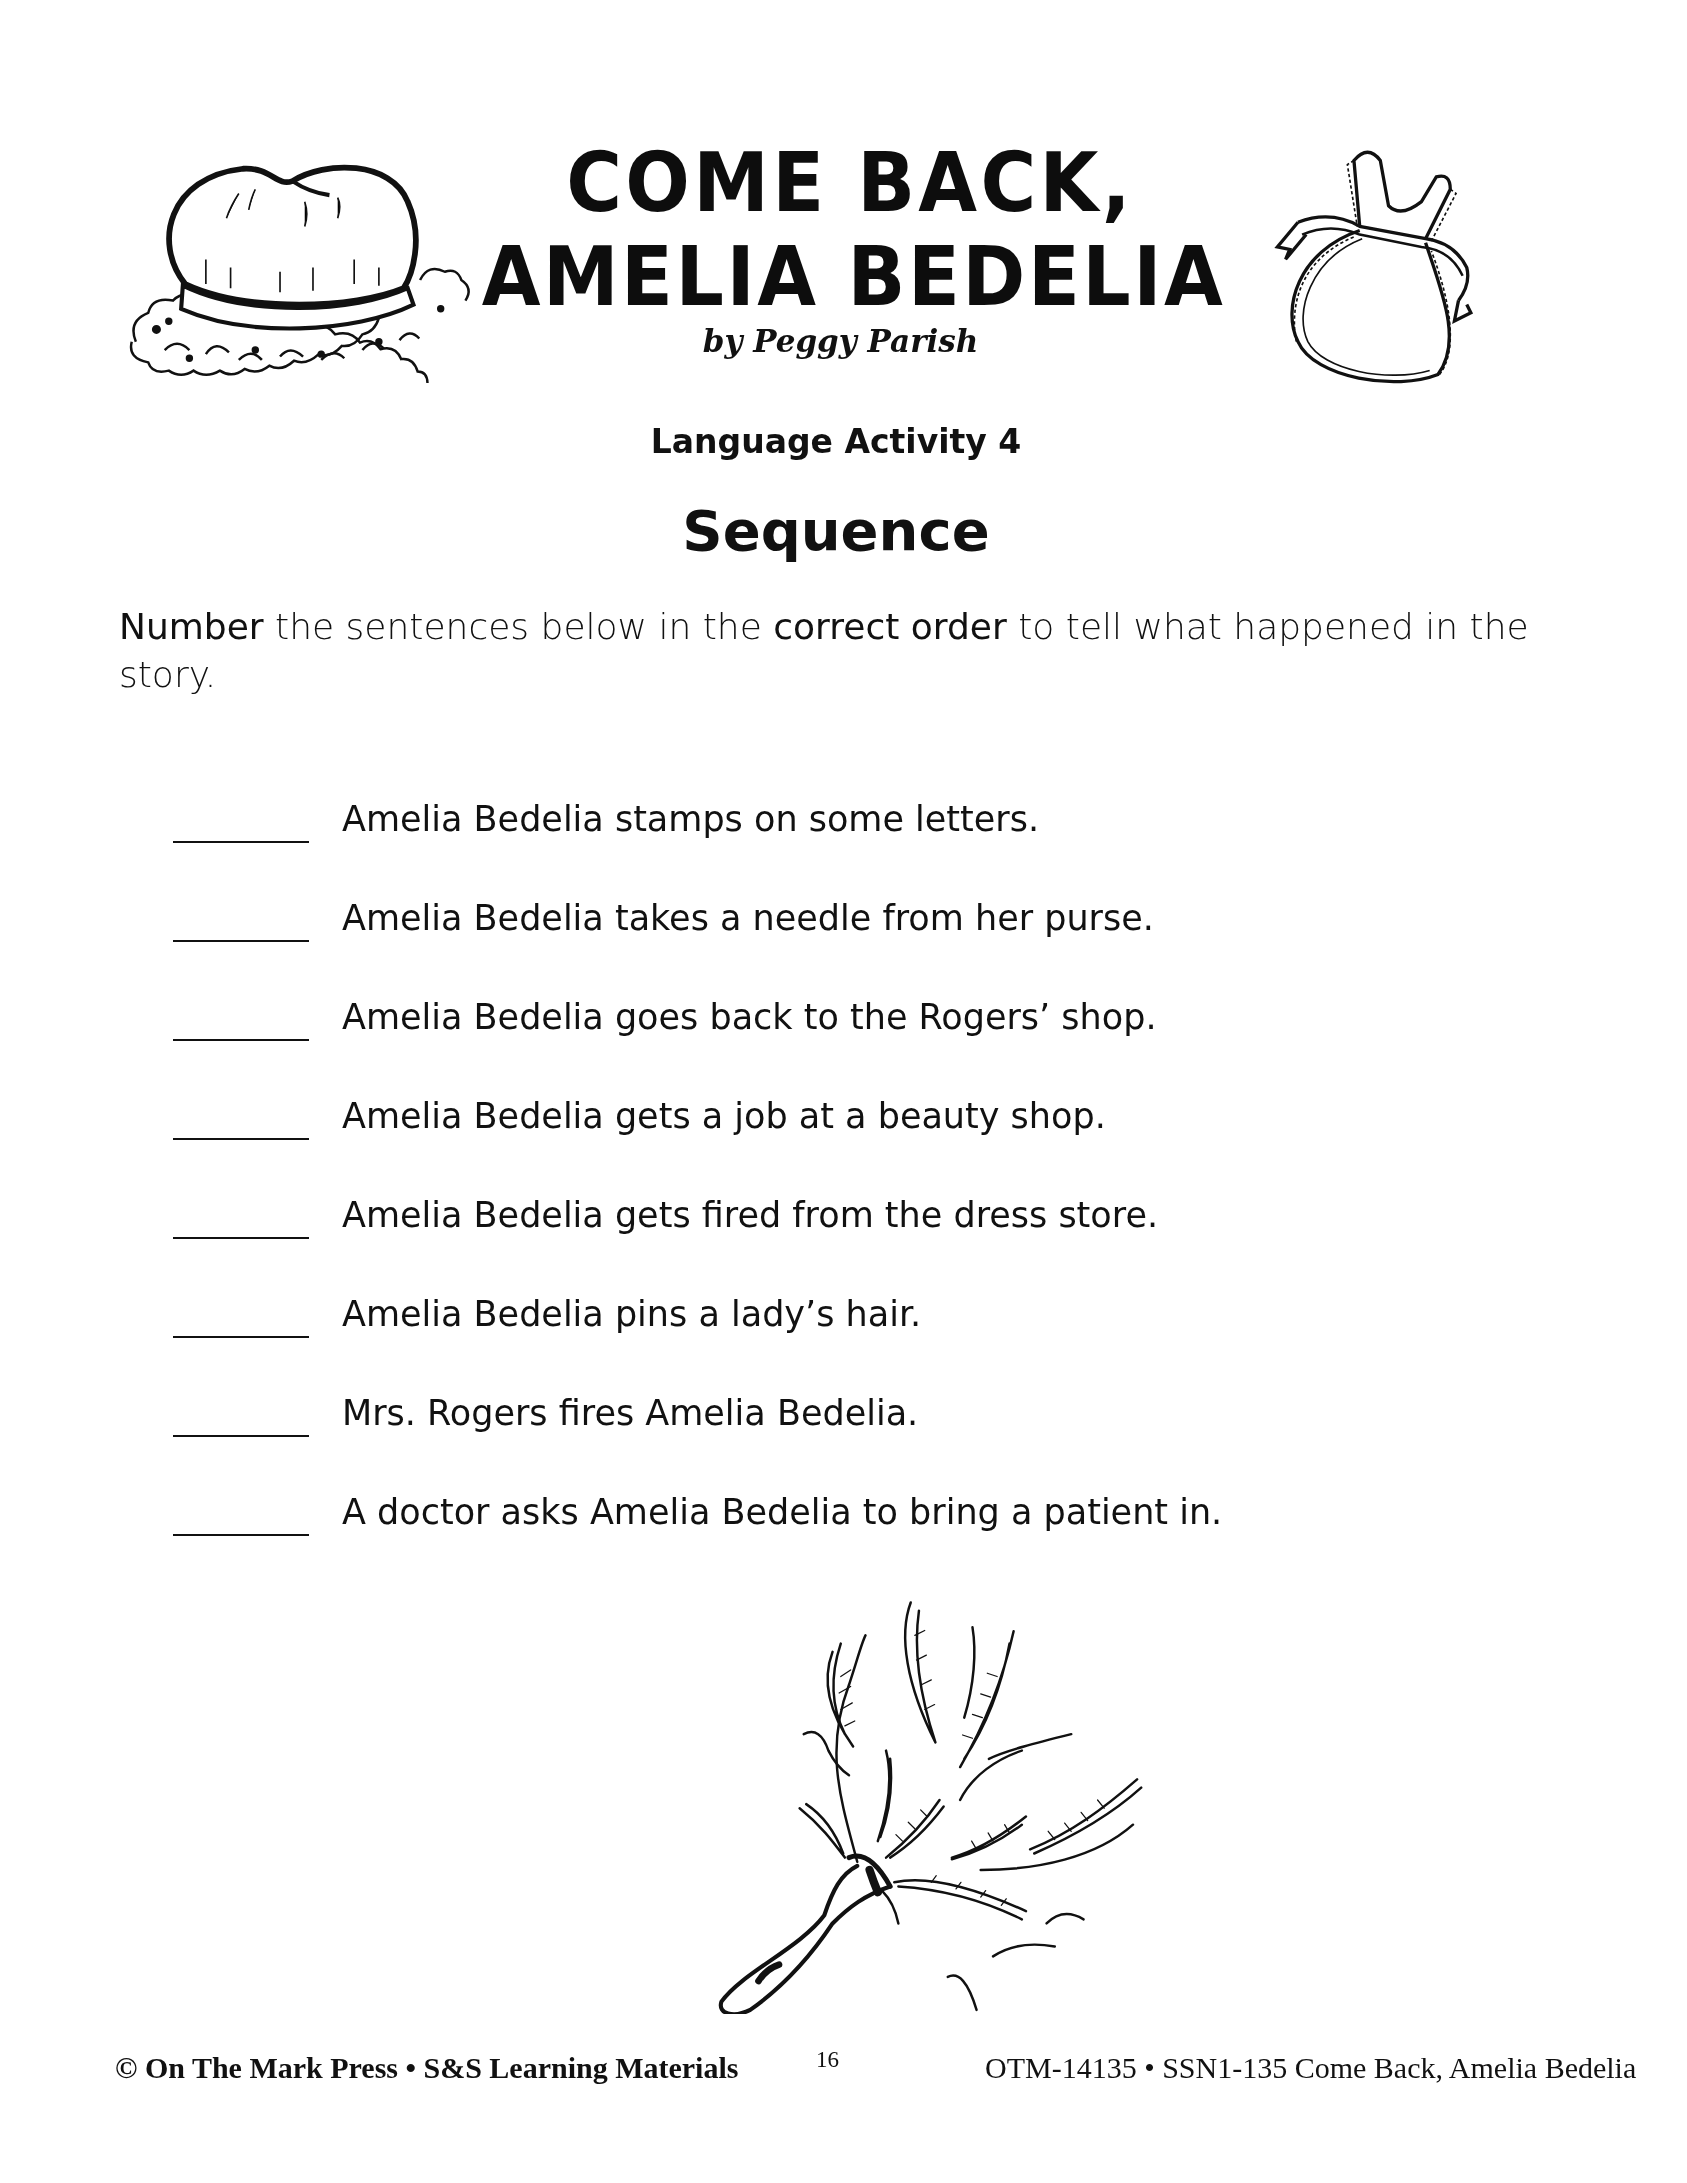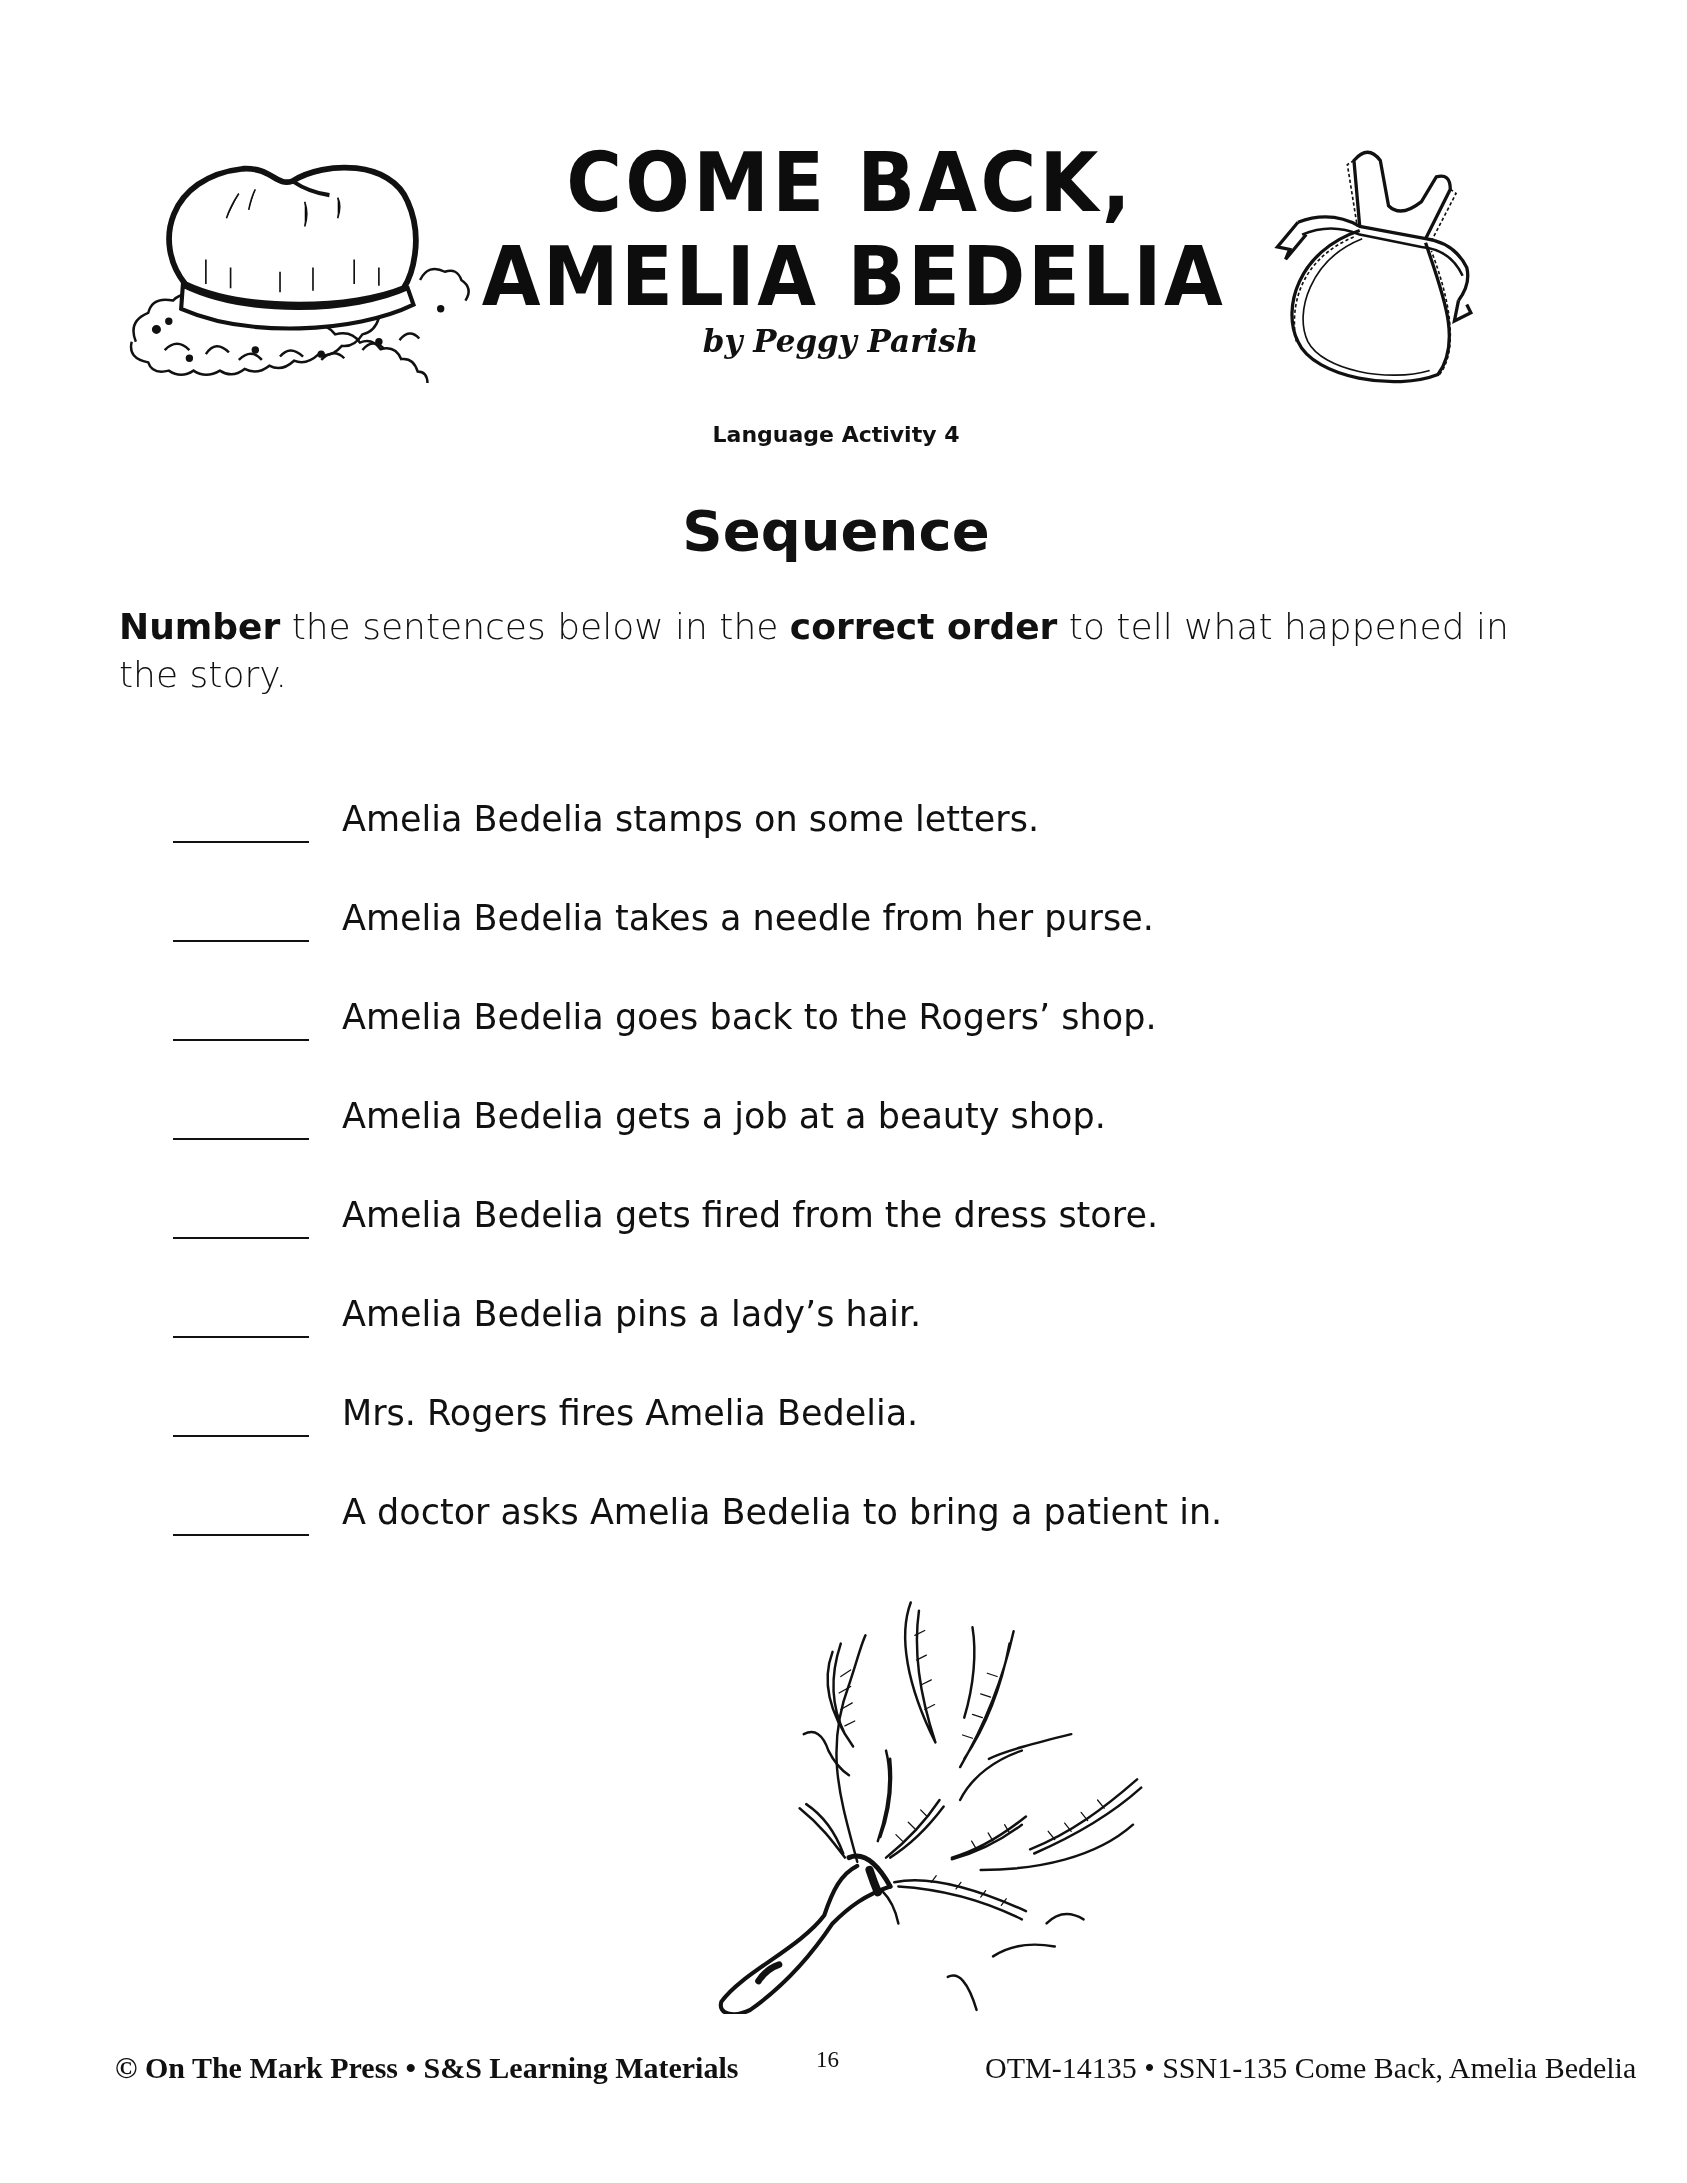--- a/index.html
+++ b/index.html
@@ -44,21 +44,21 @@
       color: #111;
     }
     .activity {
       position: absolute;
       top: 422px;
       left: 0;
       width: 1672px;
       text-align: center;
       font-family: "DejaVu Sans", sans-serif;
       font-weight: bold;
-      font-size: 22px;
+      font-size: 33px;
       color: #111;
     }
     .heading {
       position: absolute;
       top: 498px;
       left: 0;
       width: 1672px;
       text-align: center;
       font-family: "DejaVu Sans", sans-serif;
       font-weight: bold;
@@ -69,21 +69,21 @@
       position: absolute;
       top: 603px;
       left: 119px;
       width: 1450px;
       font-family: "DejaVu Sans", sans-serif;
       font-size: 36px;
       line-height: 48px;
       color: #111;
       font-weight: 300;
     }
-    .instructions b { font-weight: bold; }
+    .instructions b { font-weight: normal; }
 
     
     .items {
       position: absolute;
       top: 795px;
       left: 173px;
       width: 1401px;
       margin: 0;
       padding: 0;
       list-style: none;

